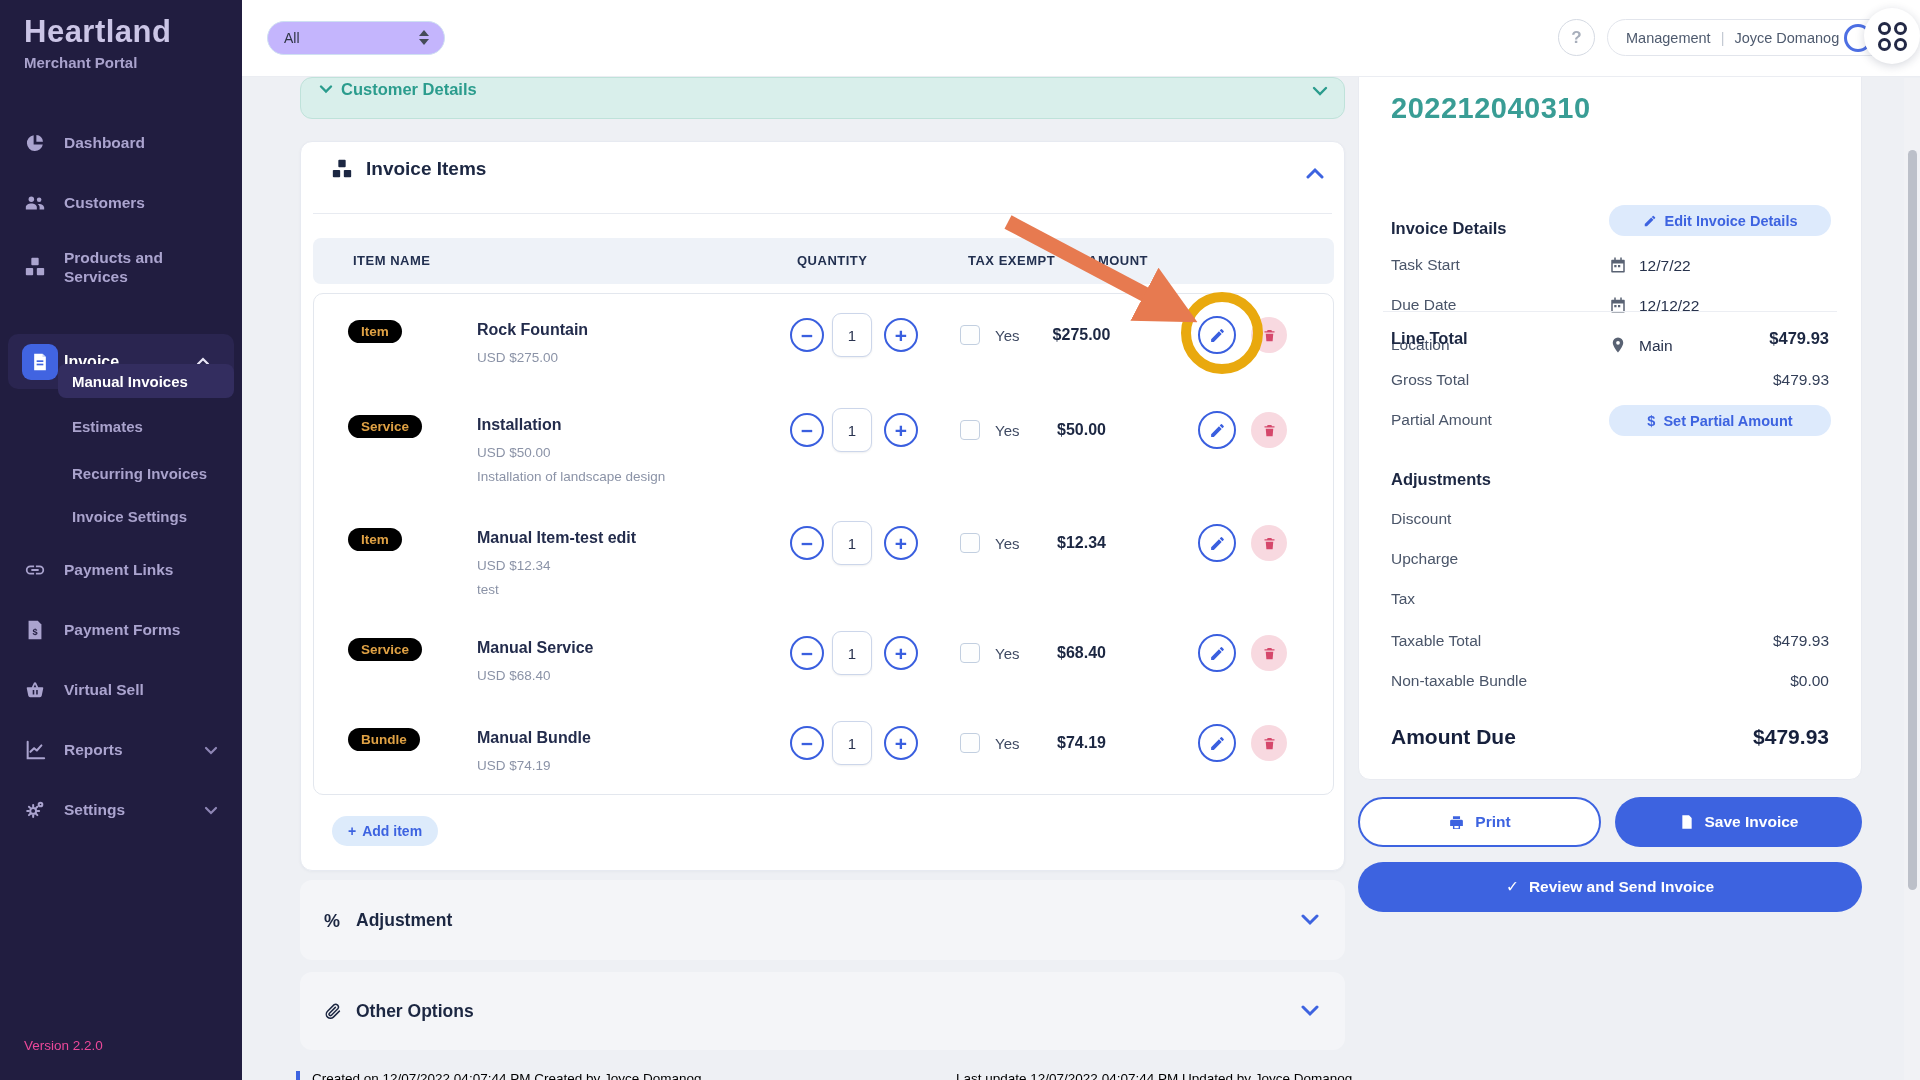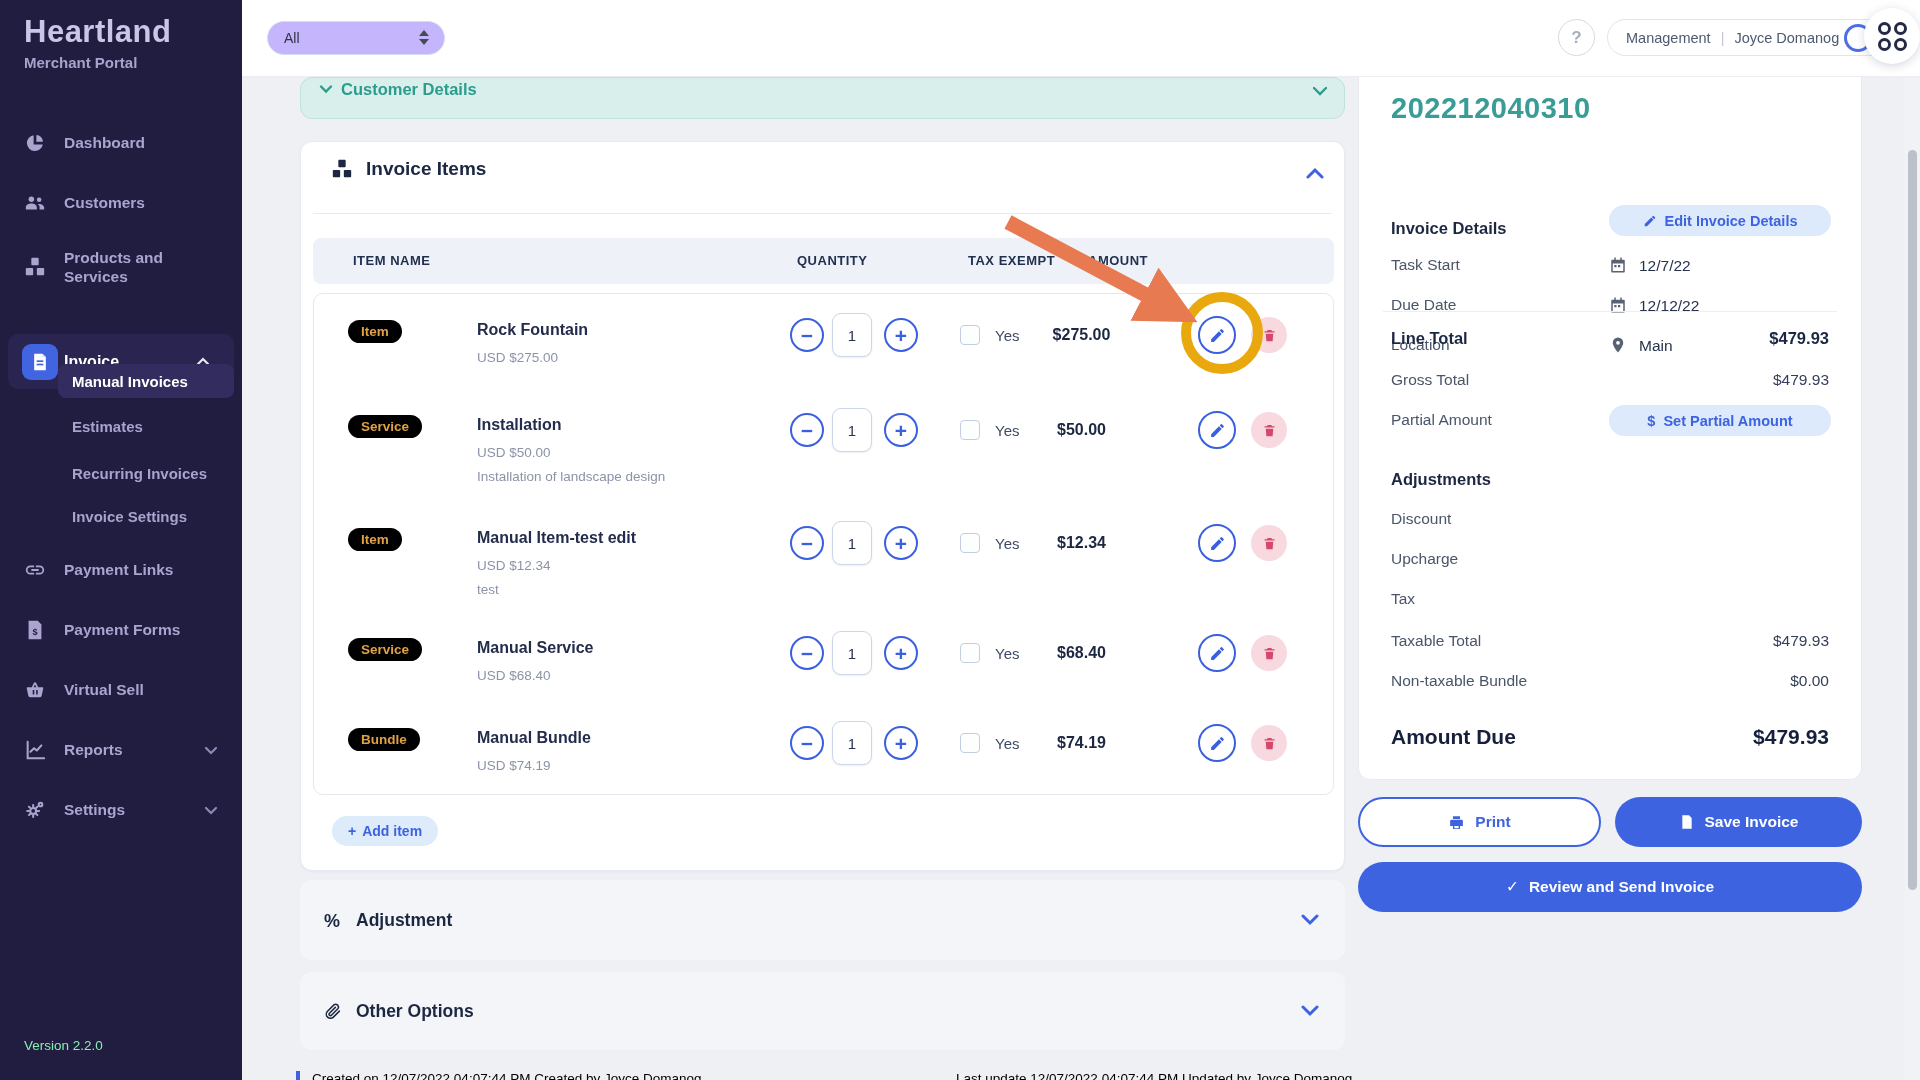--- a/index.html
+++ b/index.html
@@ -17,21 +17,21 @@
   .nav-item .nav-label{position:absolute;left:64px;top:50%;transform:translateY(-50%);line-height:1.25;width:150px;}
   .nav-chev{position:absolute;right:24px;top:50%;transform:translateY(-50%);width:14px;height:12px;color:#8e86b5;}
   .nav-active-row{position:absolute;left:8px;top:302px;width:226px;height:55px;background:#2a2550;border-radius:10px;margin-top:32px;}
   .inv-ic-square{position:absolute;left:14px;top:10px;width:36px;height:36px;background:#4164e1;border-radius:9px;display:flex;align-items:center;justify-content:center;}
   .nav-active-row .nav-label{position:absolute;left:56px;top:50%;transform:translateY(-50%);color:#fff;font-size:16px;font-weight:bold;}
   .nav-active-row .nav-chev{color:#e8e5f6;}
   .sub-item{position:absolute;left:0;width:242px;height:34px;color:#a9a2cc;font-size:15px;font-weight:bold;}
   .sub-item .sub-label{position:absolute;left:72px;top:50%;transform:translateY(-50%);}
   .sub-active{background:#332d5f;border-radius:8px;left:58px;width:176px;}
   .sub-active .sub-label{left:14px;color:#fff;}
-  .version{position:absolute;left:24px;top:1038px;font-size:13.5px;color:#86efac;}
+  .version{position:absolute;left:24px;top:1038px;font-size:13.5px;color:#ec4899;}
 
   
   .topbar{position:absolute;left:242px;top:0;width:1678px;height:77px;background:#fff;border-bottom:1px solid #ebedf2;z-index:10;}
   .filter-select{position:absolute;left:25px;top:21px;width:178px;height:34px;border:1px solid #cfe0f2;border-radius:17px;
     background:#c4b5fd;font-size:14px;color:#2f3545;display:flex;align-items:center;padding:0 16px;}
   .spin{position:absolute;right:15px;top:8px;}
   .spin i{display:block;width:0;height:0;border-left:5px solid transparent;border-right:5px solid transparent;}
   .spin .up{border-bottom:6px solid #454b59;margin-bottom:3px;}
   .spin .dn{border-top:6px solid #454b59;}
   .help-circle{position:absolute;left:1316px;top:19px;width:37px;height:37px;border:1.5px solid #d5dae3;border-radius:50%;

